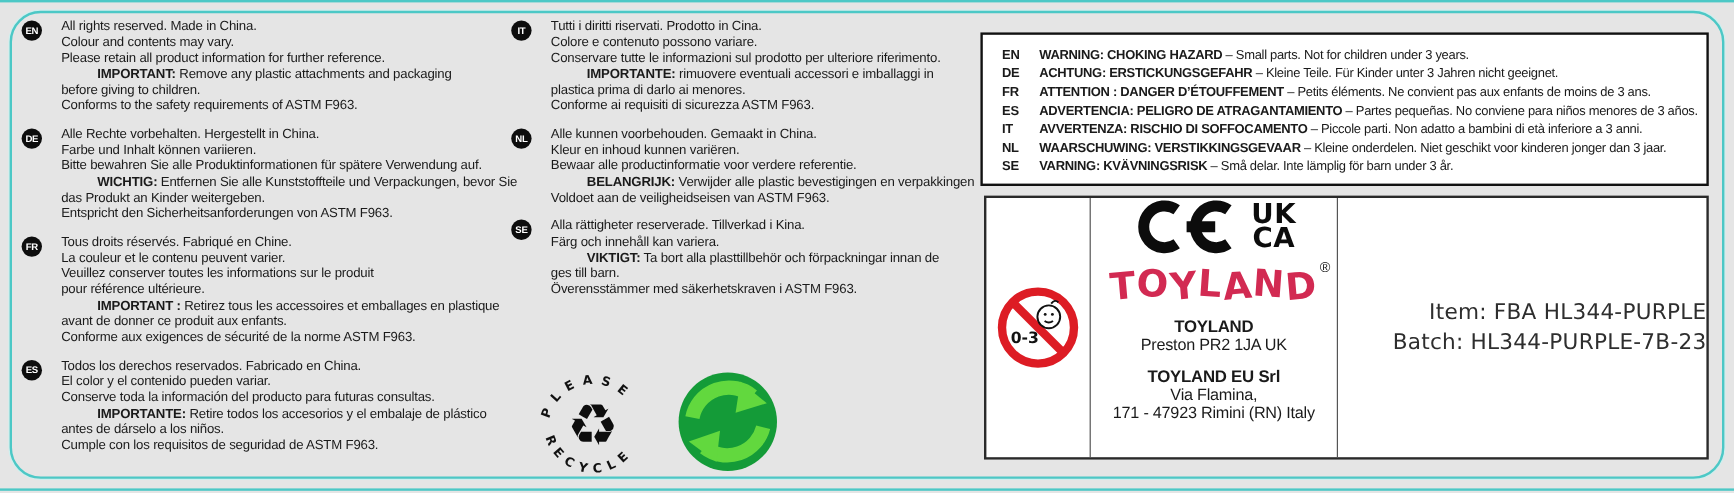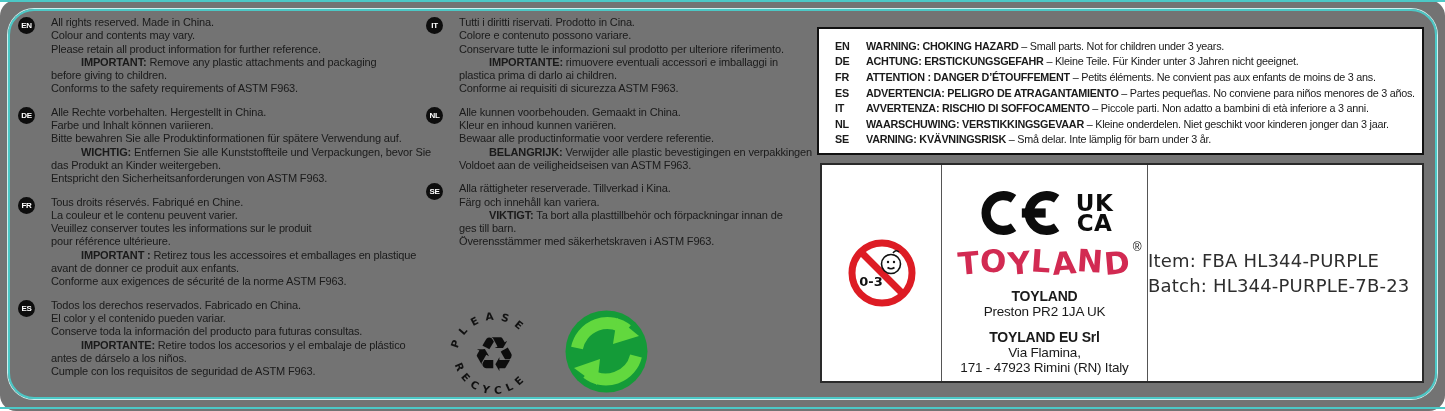--- a/index.html
+++ b/index.html
@@ -1,18 +1,18 @@
 <!DOCTYPE html>
 <html><head>
 <meta charset="utf-8">
 <style>
   * { margin:0; padding:0; box-sizing:border-box; }
   html,body { width:1445px; height:411px; background:#ffffff; overflow:hidden;
     font-family:"Liberation Sans", sans-serif; color:#1a1a1a; }
-  #label { position:relative; width:1445px; height:411px; background:#737373;border-radius:16px; }
+  #label { position:relative; width:1445px; height:411px; background:#e5e5e5; }
 
   
   .edge-line { position:absolute; left:0; width:1445px; height:2px; background:#4cc8c6; }
   .edge-top { top:0; } .edge-bottom { top:407px; }
   .rounded-frame { position:absolute; left:8px; top:9px; width:1429px; height:390px;
     border:2px solid #4cc8c6; border-radius:26px; box-shadow:0 0 0 1px #cdf0ef; }
 
   
   .col { position:absolute; top:16px; width:406px; }
   #col1 { left:18px; } #col2 { left:426px; }
@@ -32,23 +32,23 @@
     border:2.5px solid #111; padding:9px 0 0 16px; background:#fff; }
   .warn-row { display:flex; height:15.6px; align-items:center; white-space:nowrap; overflow:hidden; }
   .warn-code { width:31px; font-weight:700; font-size:10.8px; letter-spacing:-0.2px; }
   .warn-text { font-size:10.8px; letter-spacing:-0.25px; }
   .warn-text b { font-weight:700; }
 
   
   #info-box { position:absolute; left:820px; top:163px; width:604px; height:220px;
     border:2.5px solid #2a2a2a; background:#fff; display:flex; }
   .cell { height:100%; }
-  .cell-age { width:120px; border-right:1.5px solid #555; display:flex; align-items:center; justify-content:center;text-align:right; }
-  .cell-brand { width:206px; border-right:1.5px solid #555; text-align:center; padding-top:24px; }
-  .cell-item { flex:1; display:flex; flex-direction:column; justify-content:center; align-items:flex-start; }
+  .cell-age { width:87px; border-right:1.5px solid #555; display:flex; align-items:center; justify-content:center;text-align:right; }
+  .cell-brand { width:206px; border-right:1.5px solid #555; text-align:center; }
+  .cell-item { flex:1; display:flex; flex-direction:column; justify-content:center; align-items:flex-end; }
 
   .marks-row { display:flex; justify-content:center; align-items:center; gap:12px; }
   #ukca { font-family:"DejaVu Sans", sans-serif; font-weight:800; font-size:23px;
     line-height:20px; letter-spacing:0.5px; color:#0c0c0c; text-align:center; }
   #brand-row { margin-top:7px; position:relative; }
   .brand-letter { display:inline-block; font-family:"DejaVu Sans", sans-serif; font-weight:800;
     font-size:31px; color:#d22a52; letter-spacing:1px; }
   .brand-letter:nth-child(odd){ transform:rotate(-5deg) translateY(1px); }
   .brand-letter:nth-child(even){ transform:rotate(4deg) translateY(-1px); }
   #registered { position:absolute; top:-4px; margin-left:2px; font-size:12px; color:#111; font-weight:400; }
@@ -116,21 +116,21 @@
       </div>
     </div>
   <div id="col2" class="col">
       <div class="lang-block">
         <span class="code-badge">IT</span>
         <div class="lines">
           <div class="ln">Tutti i diritti riservati. Prodotto in Cina.</div>
           <div class="ln">Colore e contenuto possono variare.</div>
           <div class="ln">Conservare tutte le informazioni sul prodotto per ulteriore riferimento.</div>
           <div class="ln"><b>IMPORTANTE:</b> rimuovere eventuali accessori e imballaggi in</div>
-          <div class="ln">plastica prima di darlo ai children.</div>
+          <div class="ln">plastica prima di darlo ai menores.</div>
           <div class="ln">Conforme ai requisiti di sicurezza ASTM F963.</div>
         </div>
       </div>
       <div class="lang-block">
         <span class="code-badge">NL</span>
         <div class="lines">
           <div class="ln">Alle kunnen voorbehouden. Gemaakt in China.</div>
           <div class="ln">Kleur en inhoud kunnen variëren.</div>
           <div class="ln">Bewaar alle productinformatie voor verdere referentie.</div>
           <div class="ln"><b>BELANGRIJK:</b> Verwijder alle plastic bevestigingen en verpakkingen</div>

